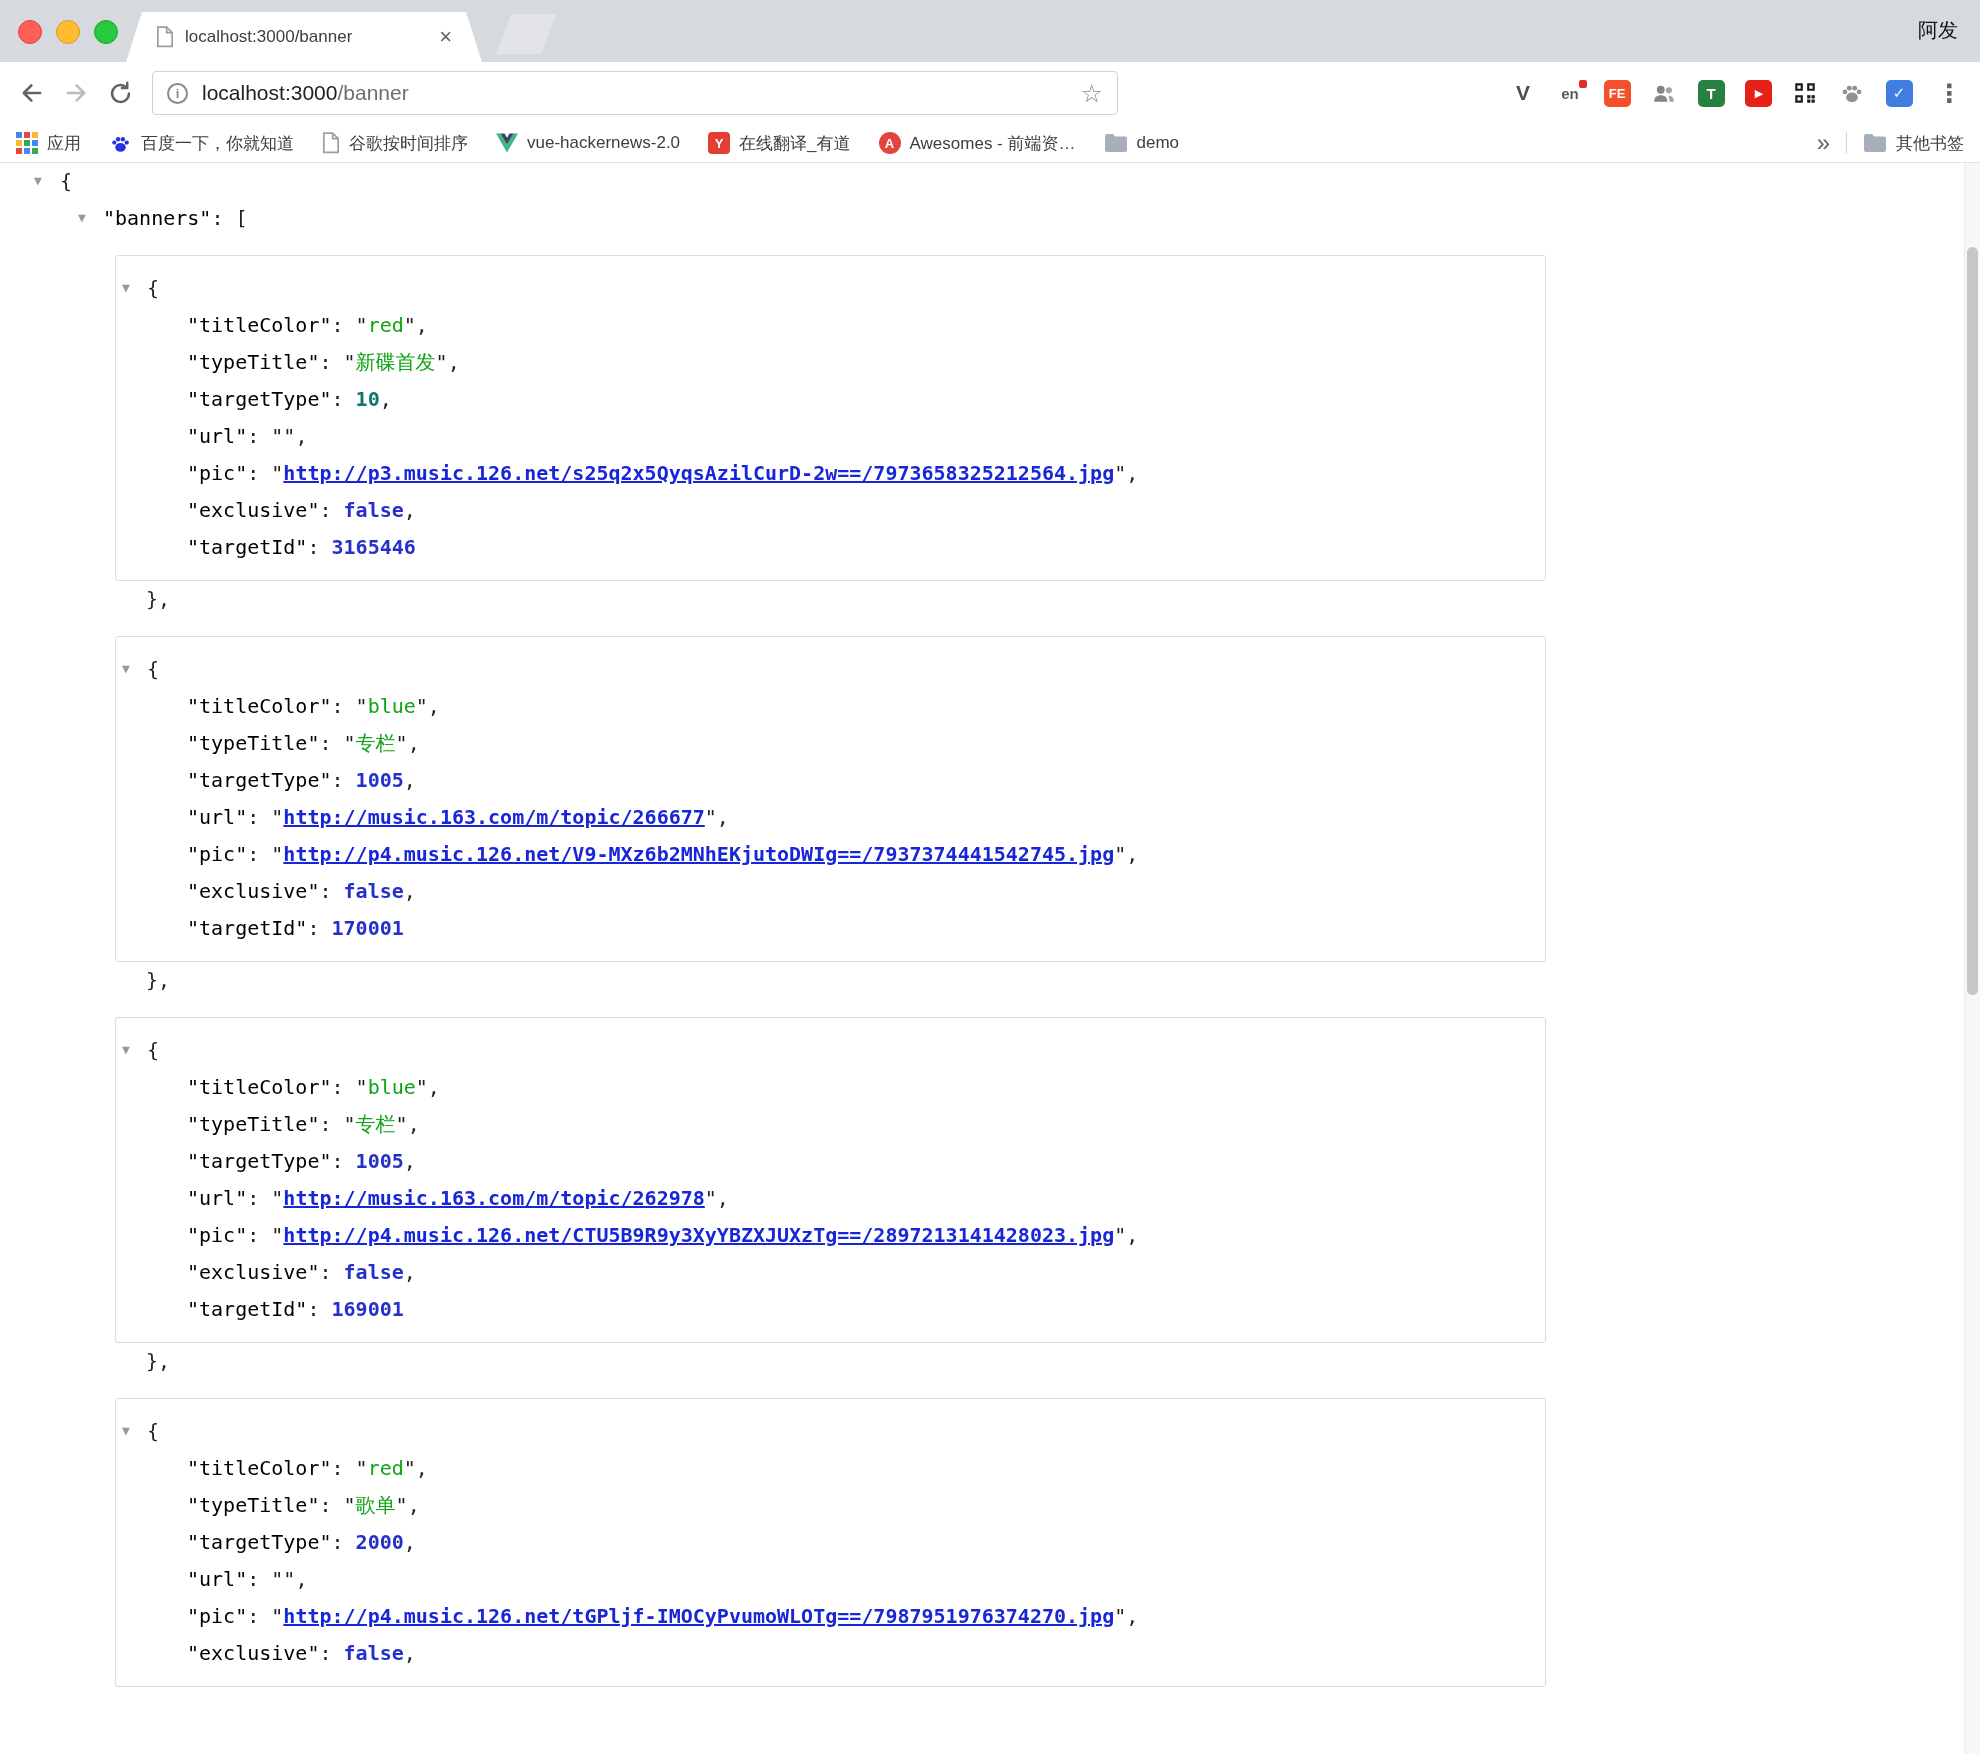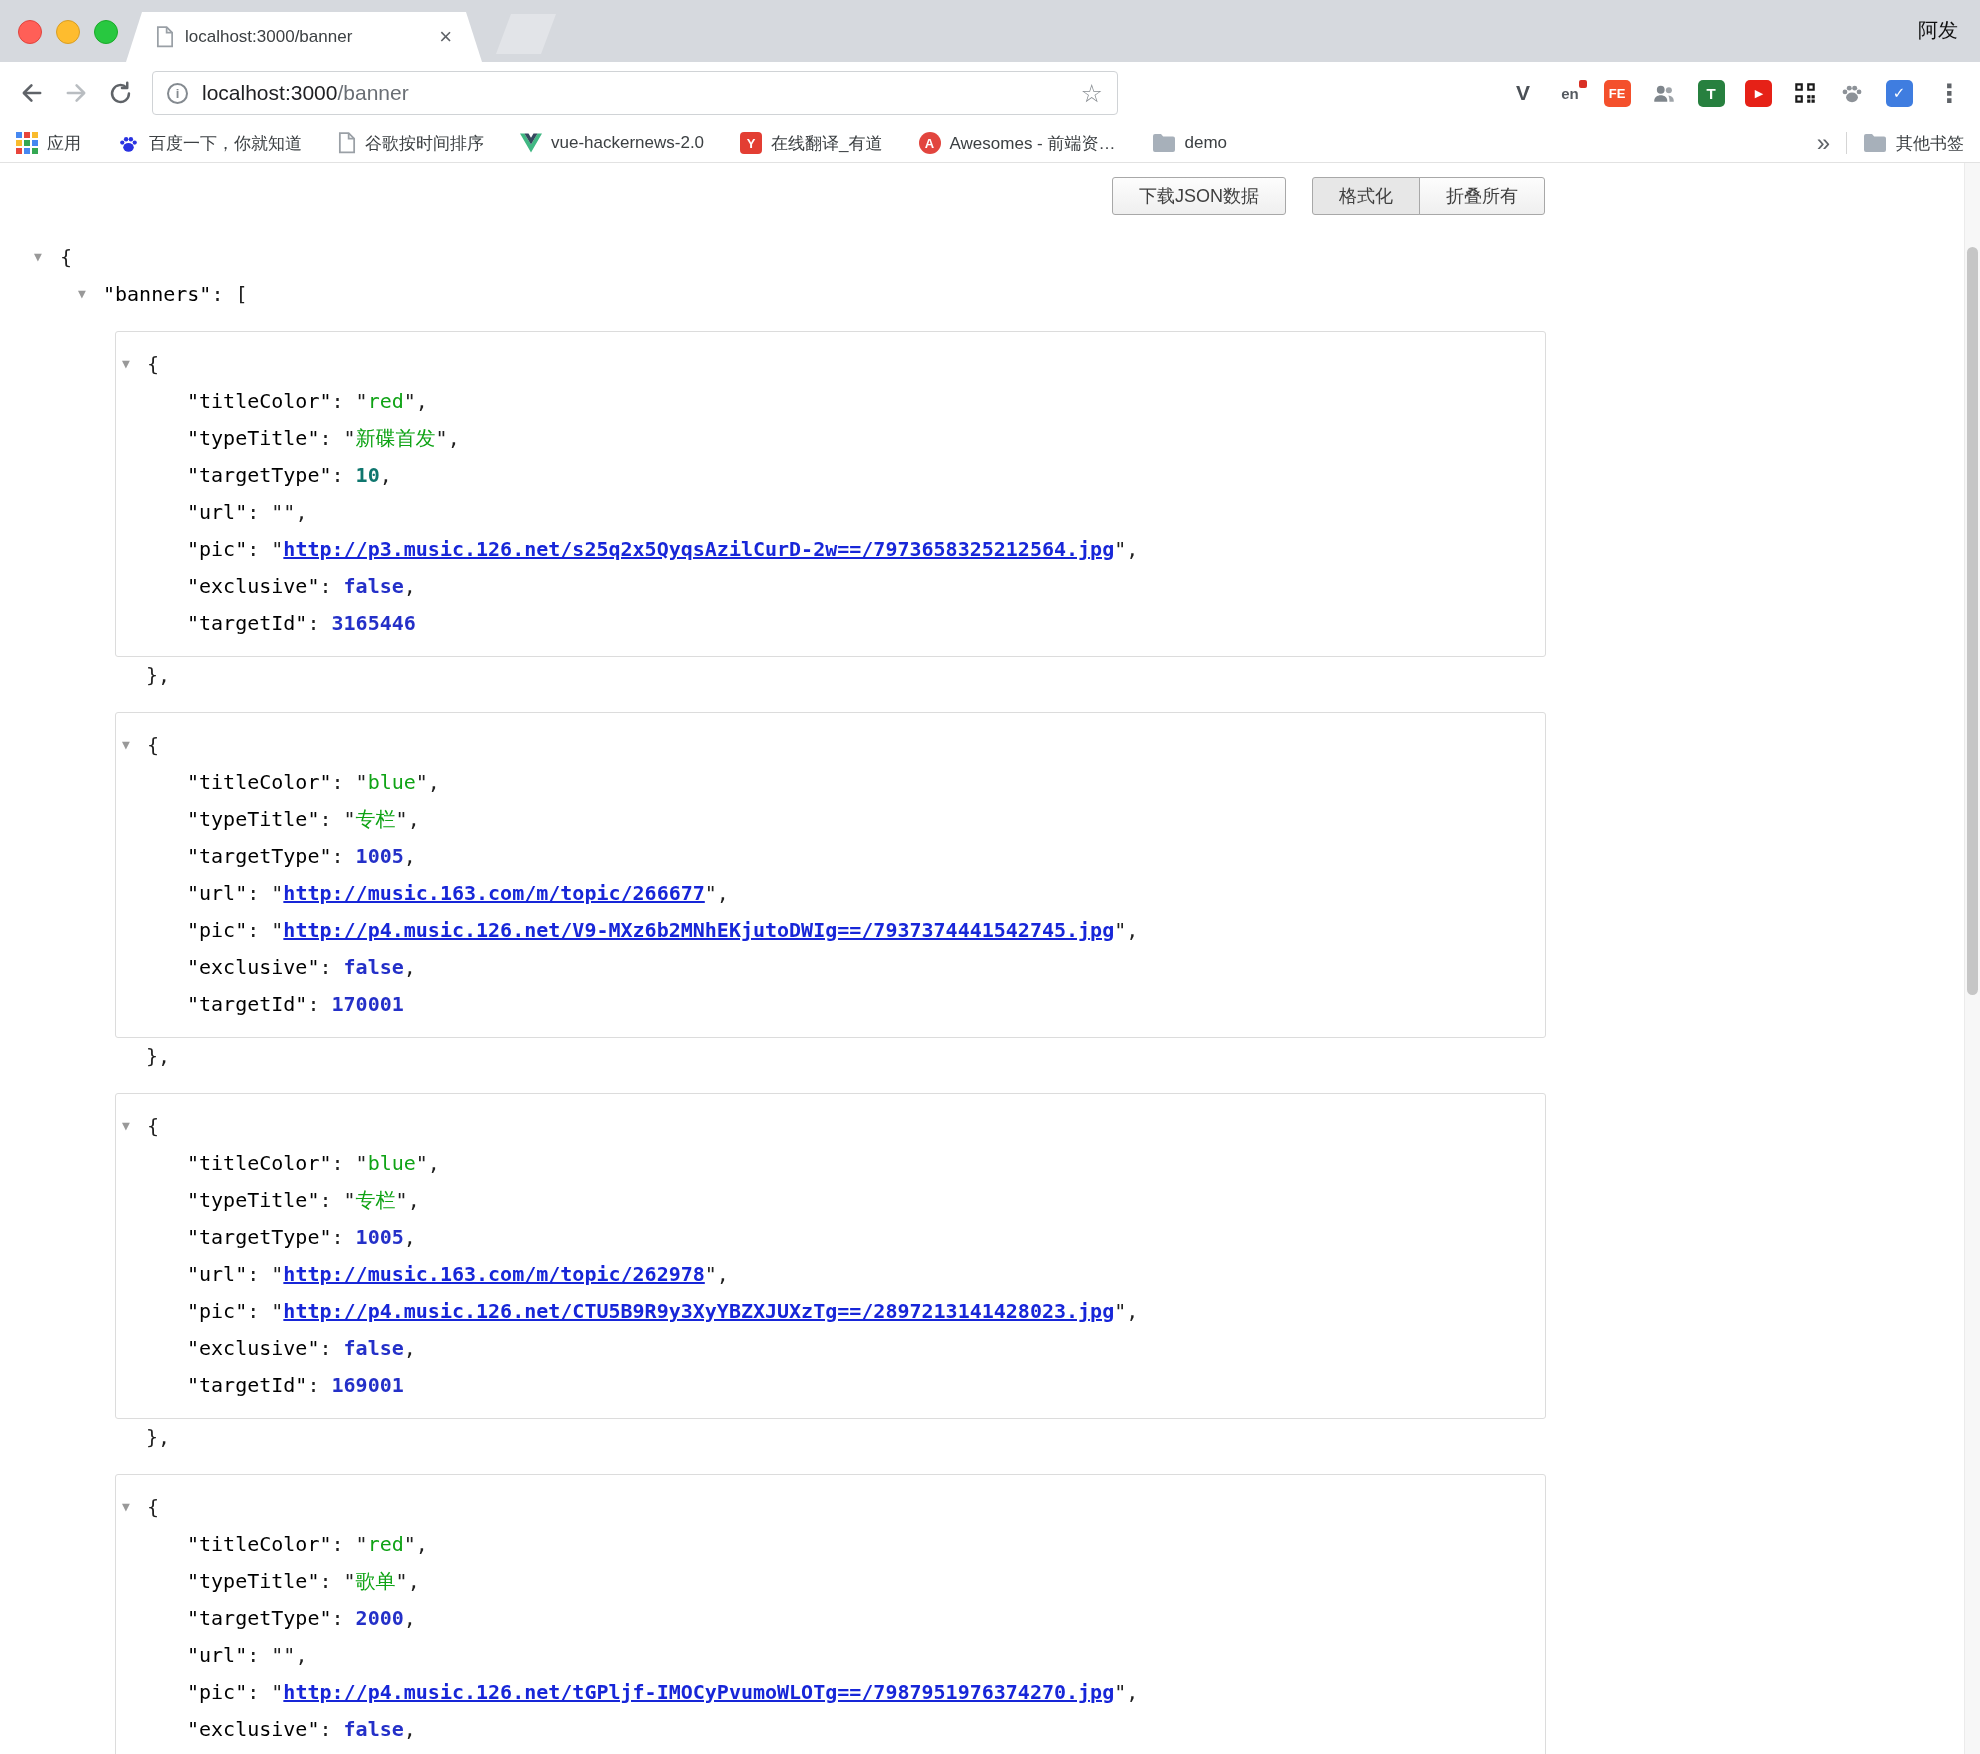--- a/index.html
+++ b/index.html
@@ -43,21 +43,21 @@
   .chip { width:27px; height:27px; border-radius:5px; display:flex; align-items:center;
     justify-content:center; color:#fff; font-weight:700; }
   .chip-fe { background:#f4502c; font-size:13px; }
   .chip-t { background:#27803f; font-size:15px; }
   .chip-yt { background:#e62117; font-size:11px; padding-left:2px; }
   .chip-shield { background:#3f7de0; font-size:15px; }
   .menu-dots { font-size:25px; color:#5f6368; margin-left:6px; font-weight:700; cursor:pointer; }
 
   
   .bookmarks { height:39px; background:#fff; border-bottom:1px solid #e2e2e2; display:flex;
-    align-items:center; padding:0 16px; column-gap:36px; font-size:17px; color:#3c4043; }
+    align-items:center; padding:0 16px; column-gap:28px; font-size:17px; color:#3c4043; }
   .bm { display:flex; align-items:center; gap:9px; white-space:nowrap; cursor:pointer; }
   .bm-ic { display:flex; align-items:center; }
   .bm-chip { width:22px; height:22px; border-radius:4px; font-size:13px; }
   .chip-youdao { background:#e33e33; }
   .chip-awesomes { background:#e2453e; border-radius:50%; }
   .bm-right { margin-left:auto; display:flex; align-items:center; gap:16px; }
   .bm-chevron { font-size:24px; color:#5f6368; cursor:pointer; }
   .bm-sep { width:1px; height:22px; background:#d5d5d5; }
 
   
@@ -263,27 +263,20 @@
           <svg width="24" height="20" viewBox="0 0 24 20">
               <path d="M1 3a2 2 0 0 1 2-2h6l2.2 2.5H21a2 2 0 0 1 2 2V17a2 2 0 0 1-2 2H3a2 2 0 0 1-2-2z" fill="#a7b0ba"></path>
             </svg>
         </span>
         <span class="bm-label">其他书签</span>
       </span>
     </span>
   </div>
 
   <div class="content">
-    <div class="viewer-header">
-      <button class="vbtn btn-download">下载JSON数据</button>
-      <div class="btn-group">
-        <button class="vbtn vbtn-first">格式化</button>
-        <button class="vbtn vbtn-second">折叠所有</button>
-      </div>
-    </div>
     <div class="json-tree">
         <div class="jline" style="padding-left: 60px;"><span class="tri" style="left: 34px;">▼</span><span class="p">{</span></div>
         <div class="jline" style="padding-left: 103px;"><span class="tri" style="left: 78px;">▼</span><span class="key" style="color: rgb(0, 0, 0);">"banners"</span><span class="p">: </span><span class="p">[</span></div>
         <div class="objbox">
           <div class="jline" style="padding-left: 31px;"><span class="tri" style="left: 6px;">▼</span><span class="p">{</span></div>
           <div class="jline" style="padding-left: 71px;"><span class="key" style="color: rgb(0, 0, 0);">"titleColor"</span><span class="p">: </span><span class="q">"</span><span class="str" style="color: rgb(15, 163, 21);">red</span><span class="q">"</span><span class="p">,</span></div>
           <div class="jline" style="padding-left: 71px;"><span class="key" style="color: rgb(0, 0, 0);">"typeTitle"</span><span class="p">: </span><span class="q">"</span><span class="str" style="color: rgb(15, 163, 21);">新碟首发</span><span class="q">"</span><span class="p">,</span></div>
           <div class="jline" style="padding-left: 71px;"><span class="key" style="color: rgb(0, 0, 0);">"targetType"</span><span class="p">: </span><span class="num" style="color: #0f766e;">10</span><span class="p">,</span></div>
           <div class="jline" style="padding-left: 71px;"><span class="key" style="color: rgb(0, 0, 0);">"url"</span><span class="p">: </span><span class="q">"</span><span class="str" style="color: rgb(15, 163, 21);"></span><span class="q">"</span><span class="p">,</span></div>
           <div class="jline" style="padding-left: 71px;"><span class="key" style="color: rgb(0, 0, 0);">"pic"</span><span class="p">: </span><span class="q">"</span><span class="lnk" style="color: rgb(23, 38, 216);">http://p3.music.126.net/s25q2x5QyqsAzilCurD-2w==/7973658325212564.jpg</span><span class="q">"</span><span class="p">,</span></div>

